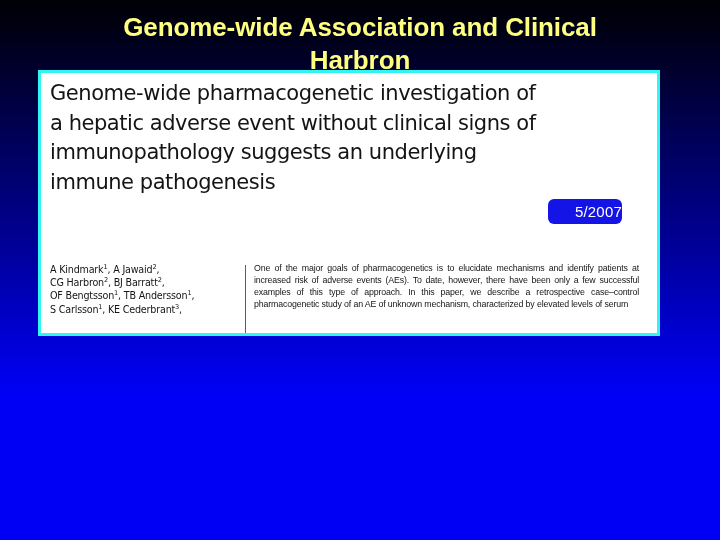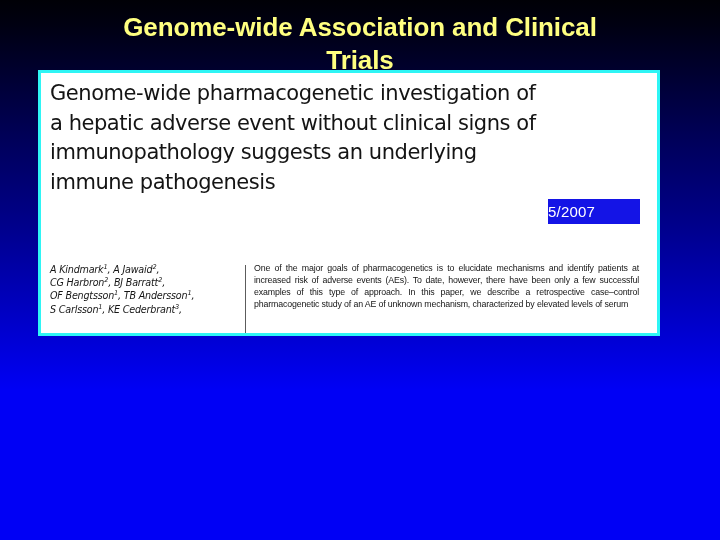--- a/index.html
+++ b/index.html
@@ -68,29 +68,30 @@
     font-size: 21px;
     line-height: 29.5px;
     letter-spacing: -0.45px;
     white-space: pre-line;
   }
 
   #date-badge {
     position: absolute;
     left: 507px;
     top: 126px;
-    width: 92px;
+    width: 74px;
     height: 25px;
     background: #1414e6;
     color: #ffffff;
     font-family: "Liberation Sans", sans-serif;
     font-size: 15px;
     line-height: 25px;
-    text-align: left;
+    text-align: right;
     letter-spacing: 0.2px;
+    border-radius: 6px;
   }
 
   
   #paper-body {
     position: absolute;
     left: 0;
     top: 190px;
     width: 100%;
     height: 72px;
   }
@@ -99,21 +100,20 @@
     position: absolute;
     left: 9px;
     top: 0px;
     width: 190px;
     color: #151515;
     font-family: "DejaVu Sans", sans-serif;
     font-size: 9.6px;
     line-height: 13.2px;
     letter-spacing: -0.2px;
     white-space: pre-line;
-    font-style: italic;
   }
   #authors sup {
     font-size: 6.6px;
     vertical-align: super;
     line-height: 0;
   }
 
   #column-divider {
     position: absolute;
     left: 204px;
@@ -135,21 +135,21 @@
     letter-spacing: -0.15px;
     text-align: justify;
   }
 </style>
 </head>
 <body>
 
 <div id="slide">
 
   <div id="slide-title">Genome-wide Association and Clinical
-Trials</div>
+Harbron</div>
 
   <div id="paper-card">
 
     <div id="article-title">Genome-wide pharmacogenetic investigation of
 a hepatic adverse event without clinical signs of
 immunopathology suggests an underlying
 immune pathogenesis</div>
 
     <div id="date-badge">5/2007</div>
 

